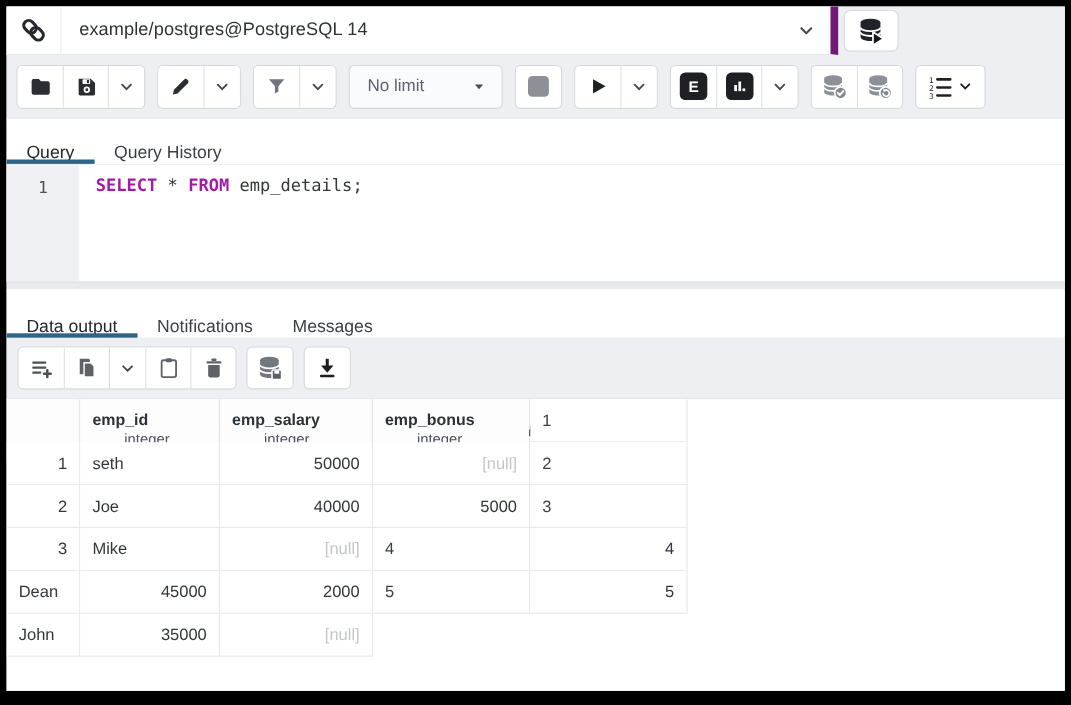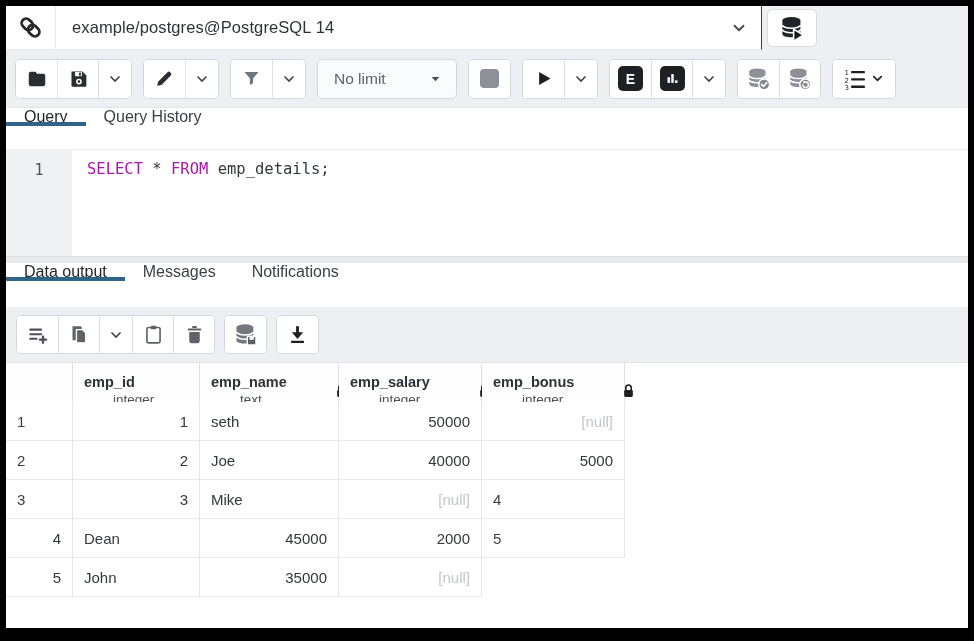--- a/index.html
+++ b/index.html
@@ -3,21 +3,21 @@
 <meta charset="utf-8">
 <style>
   * { margin:0; padding:0; box-sizing:border-box; }
   html,body { background:#000; }
   body { width:974px; height:641px; overflow:hidden; font-family:"Liberation Sans",sans-serif; }
   .app { width:974px; height:641px; border:6px solid #000; border-bottom-width:13px;
          background:#fff; display:flex; flex-direction:column; }
 
   
   .conn-bar { height:44px; display:flex; align-items:stretch; background:#edeff3; flex:0 0 auto; }
-  .conn-select { width:756px; background:#fff; border-right:1px solid #701a75; border-bottom:1px solid #e4e7eb;
+  .conn-select { width:756px; background:#fff; border-right:7px solid #701a75; border-bottom:1px solid #e4e7eb;
                  display:flex; align-items:center; cursor:pointer; }
   .conn-icon-cell { width:50px; height:100%; display:flex; align-items:center; justify-content:center;
                     border-right:1px solid #e6e9ed; }
   .conn-label { flex:1; padding-left:16px; font-size:16.5px; color:#2e3237; letter-spacing:.1px;
                 white-space:nowrap; overflow:hidden; }
   .conn-caret { width:44px; display:flex; align-items:center; justify-content:center; }
   .conn-new { margin:3px 0 3px 5px; width:50px; border:1px solid #d6d9de; border-radius:6px; background:#fff;
               display:flex; align-items:center; justify-content:center; cursor:pointer; }
 
   
@@ -31,35 +31,35 @@
   .btn-seg.narrow { min-width:33px; }
   .limit-select { height:40px; width:140px; background:#fafbfc; border:1px solid #d4d8dd; border-radius:5px;
                   display:flex; align-items:center; justify-content:space-between; padding:0 14px 0 16px;
                   font-size:15.5px; color:#5a6270; cursor:pointer; }
   .stop-sq { width:19px; height:19px; border-radius:4px; background:#8d9096; }
   .badge { width:25px; height:25px; border-radius:5px; background:#1e2023; color:#fff; display:flex;
            align-items:center; justify-content:center; font-size:14px; font-weight:bold; }
   .spacer { flex:1; }
 
   
-  .tabstrip { background:#fff; display:flex; align-items:flex-start; flex:0 0 auto; }
+  .tabstrip { background:#fff; display:flex; align-items:flex-end; flex:0 0 auto; }
   .qtabs { height:42px; border-bottom:1px solid #f0f1f3; }
   .otabs { height:44px; }
   .tab { display:flex; align-items:center; padding:0 18px; font-size:16px; color:#3c4046; cursor:pointer;
          position:relative; }
   .tab.active { color:#23262a; }
   .tab.active::after { content:""; position:absolute; left:0; right:0; bottom:0; height:4px; background:#2e6488; }
 
   
   .editor { height:106px; display:flex; background:#fff; flex:0 0 auto; }
   .gutter { width:66px; background:#f0f1f4; color:#4e5258; font-family:"DejaVu Sans Mono",monospace;
             font-size:15px; text-align:center; padding-top:11px; }
   .code { flex:1; padding:10px 0 0 15px; font-family:"DejaVu Sans Mono",monospace; font-size:15.5px;
           color:#33383d; cursor:text; white-space:pre; }
-  .kw { color:#a31ba5; font-weight:normal; }
+  .kw { color:#a31ba5; font-weight:bold; }
 
   .splitter { height:7px; background:#e7e9ed; border-top:1px solid #dfe2e6; flex:0 0 auto; cursor:row-resize; }
 
   
   .otoolbar { height:56px; background:#edeff3; display:flex; align-items:center; padding:0 10px; gap:9px;
               border-bottom:1px solid #e0e3e7; flex:0 0 auto; }
   .otoolbar .btn-group { height:39px; }
 
   
   .grid-area { flex:1; background:#fff; overflow:hidden; }
@@ -299,24 +299,24 @@
     <div class="code"><span class="kw">SELECT</span> <span>*</span> <span class="kw">FROM</span> <span>emp_details;</span></div>
   </div>
 
   <div class="splitter"></div>
 
   <div class="tabstrip otabs">
     <div class="tab active">
       <span>Data output</span>
     </div>
     <div class="tab">
+      <span>Notifications</span>
+    </div>
+    <div class="tab">
       <span>Messages</span>
-    </div>
-    <div class="tab">
-      <span>Notifications</span>
     </div>
   </div>
 
   <div class="otoolbar">
     <div class="btn-group">
       <button class="btn-seg">
         <span>
           <svg width="22" height="22" viewBox="0 0 24 24" fill="#4c5157">
               <rect x="2.5" y="5" width="14" height="2.3" rx="1"></rect>
               <rect x="2.5" y="10" width="14" height="2.3" rx="1"></rect>
@@ -400,32 +400,20 @@
           </span>
         <span>
             <svg width="13" height="16" viewBox="0 0 24 28" fill="#1c1e21">
               <path d="M7 12V8a5 5 0 0 1 10 0v4" stroke="#1c1e21" stroke-width="3" fill="none"></path>
               <rect x="4" y="12" width="16" height="13" rx="2.5"></rect>
             </svg>
           </span>
       </div>
       <div class="hcell">
         <span>
-            <span class="hname" style="display:block">emp_name</span>
-            <span class="htype" style="display:block">text</span>
-          </span>
-        <span>
-            <svg width="13" height="16" viewBox="0 0 24 28" fill="#1c1e21">
-              <path d="M7 12V8a5 5 0 0 1 10 0v4" stroke="#1c1e21" stroke-width="3" fill="none"></path>
-              <rect x="4" y="12" width="16" height="13" rx="2.5"></rect>
-            </svg>
-          </span>
-      </div>
-      <div class="hcell">
-        <span>
             <span class="hname" style="display:block">emp_salary</span>
             <span class="htype" style="display:block">integer</span>
           </span>
         <span>
             <svg width="13" height="16" viewBox="0 0 24 28" fill="#1c1e21">
               <path d="M7 12V8a5 5 0 0 1 10 0v4" stroke="#1c1e21" stroke-width="3" fill="none"></path>
               <rect x="4" y="12" width="16" height="13" rx="2.5"></rect>
             </svg>
           </span>
       </div>

